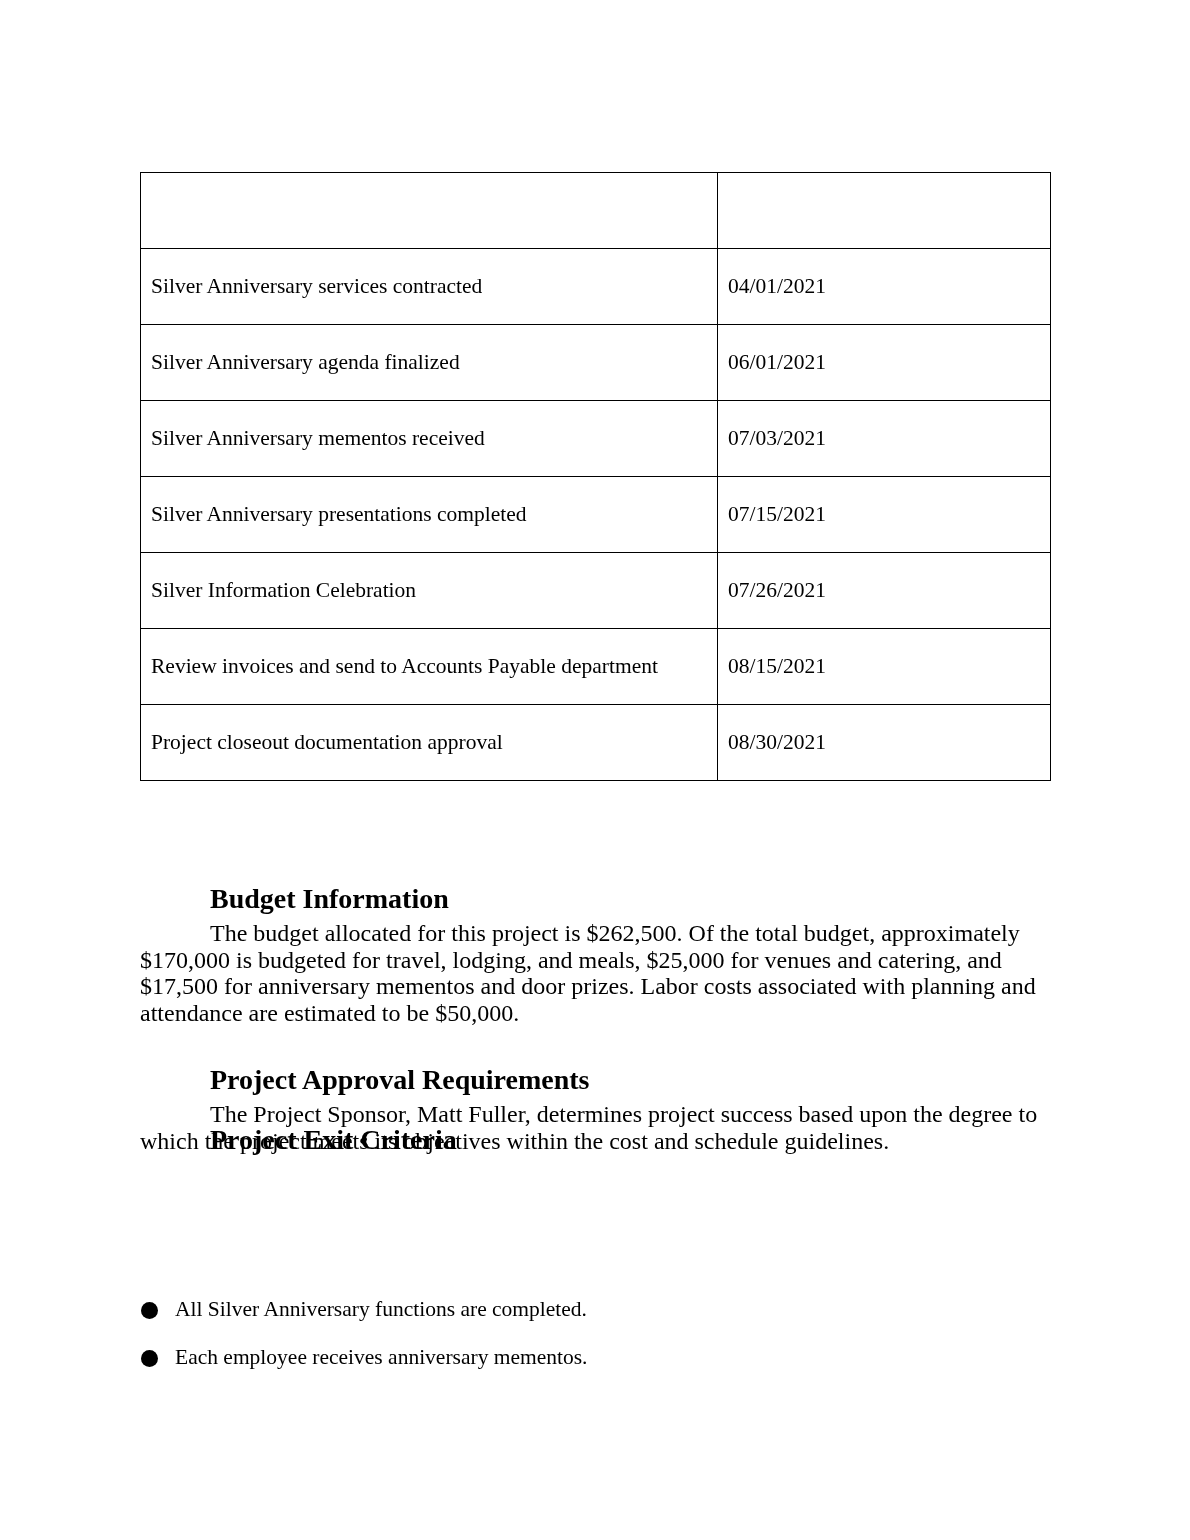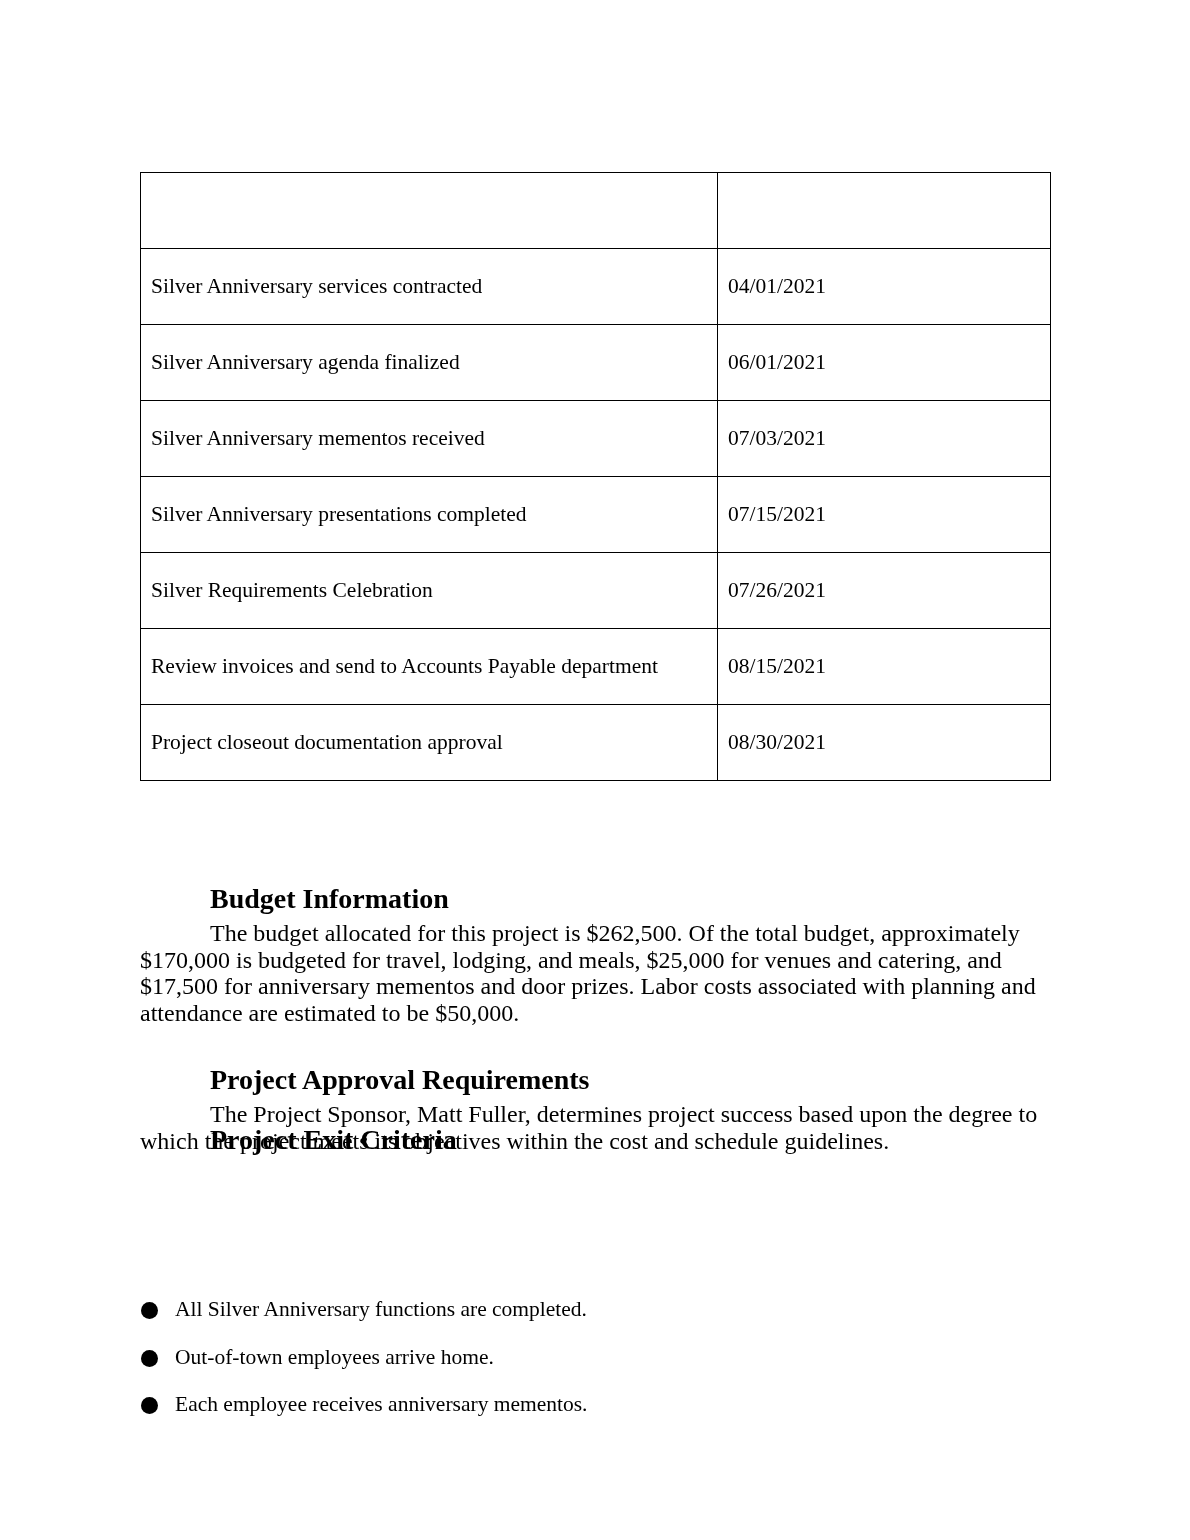--- a/index.html
+++ b/index.html
@@ -45,21 +45,21 @@
       </tr>
       <tr>
         <td>Silver Anniversary mementos received</td>
         <td>07/03/2021</td>
       </tr>
       <tr>
         <td>Silver Anniversary presentations completed</td>
         <td>07/15/2021</td>
       </tr>
       <tr>
-        <td>Silver Requirements Celebration</td>
+        <td>Silver Information Celebration</td>
         <td>07/26/2021</td>
       </tr>
       <tr>
         <td>Review invoices and send to Accounts Payable department</td>
         <td>08/15/2021</td>
       </tr>
       <tr>
         <td>Project closeout documentation approval</td>
         <td>08/30/2021</td>
       </tr>
@@ -74,21 +74,17 @@
 
   <div class="heading" style="top:1092px;">Project Exit Criteria</div>
 
   <ul class="bullets">
     <li>
       <span class="dot"></span>
       <span>All Silver Anniversary functions are completed.</span>
     </li>
     <li>
       <span class="dot"></span>
-      <span>Out-of-town employees arrive home.</span>
-    </li>
-    <li>
-      <span class="dot"></span>
       <span>Each employee receives anniversary mementos.</span>
     </li>
   </ul>
 
 </div>
 
 </body></html>

